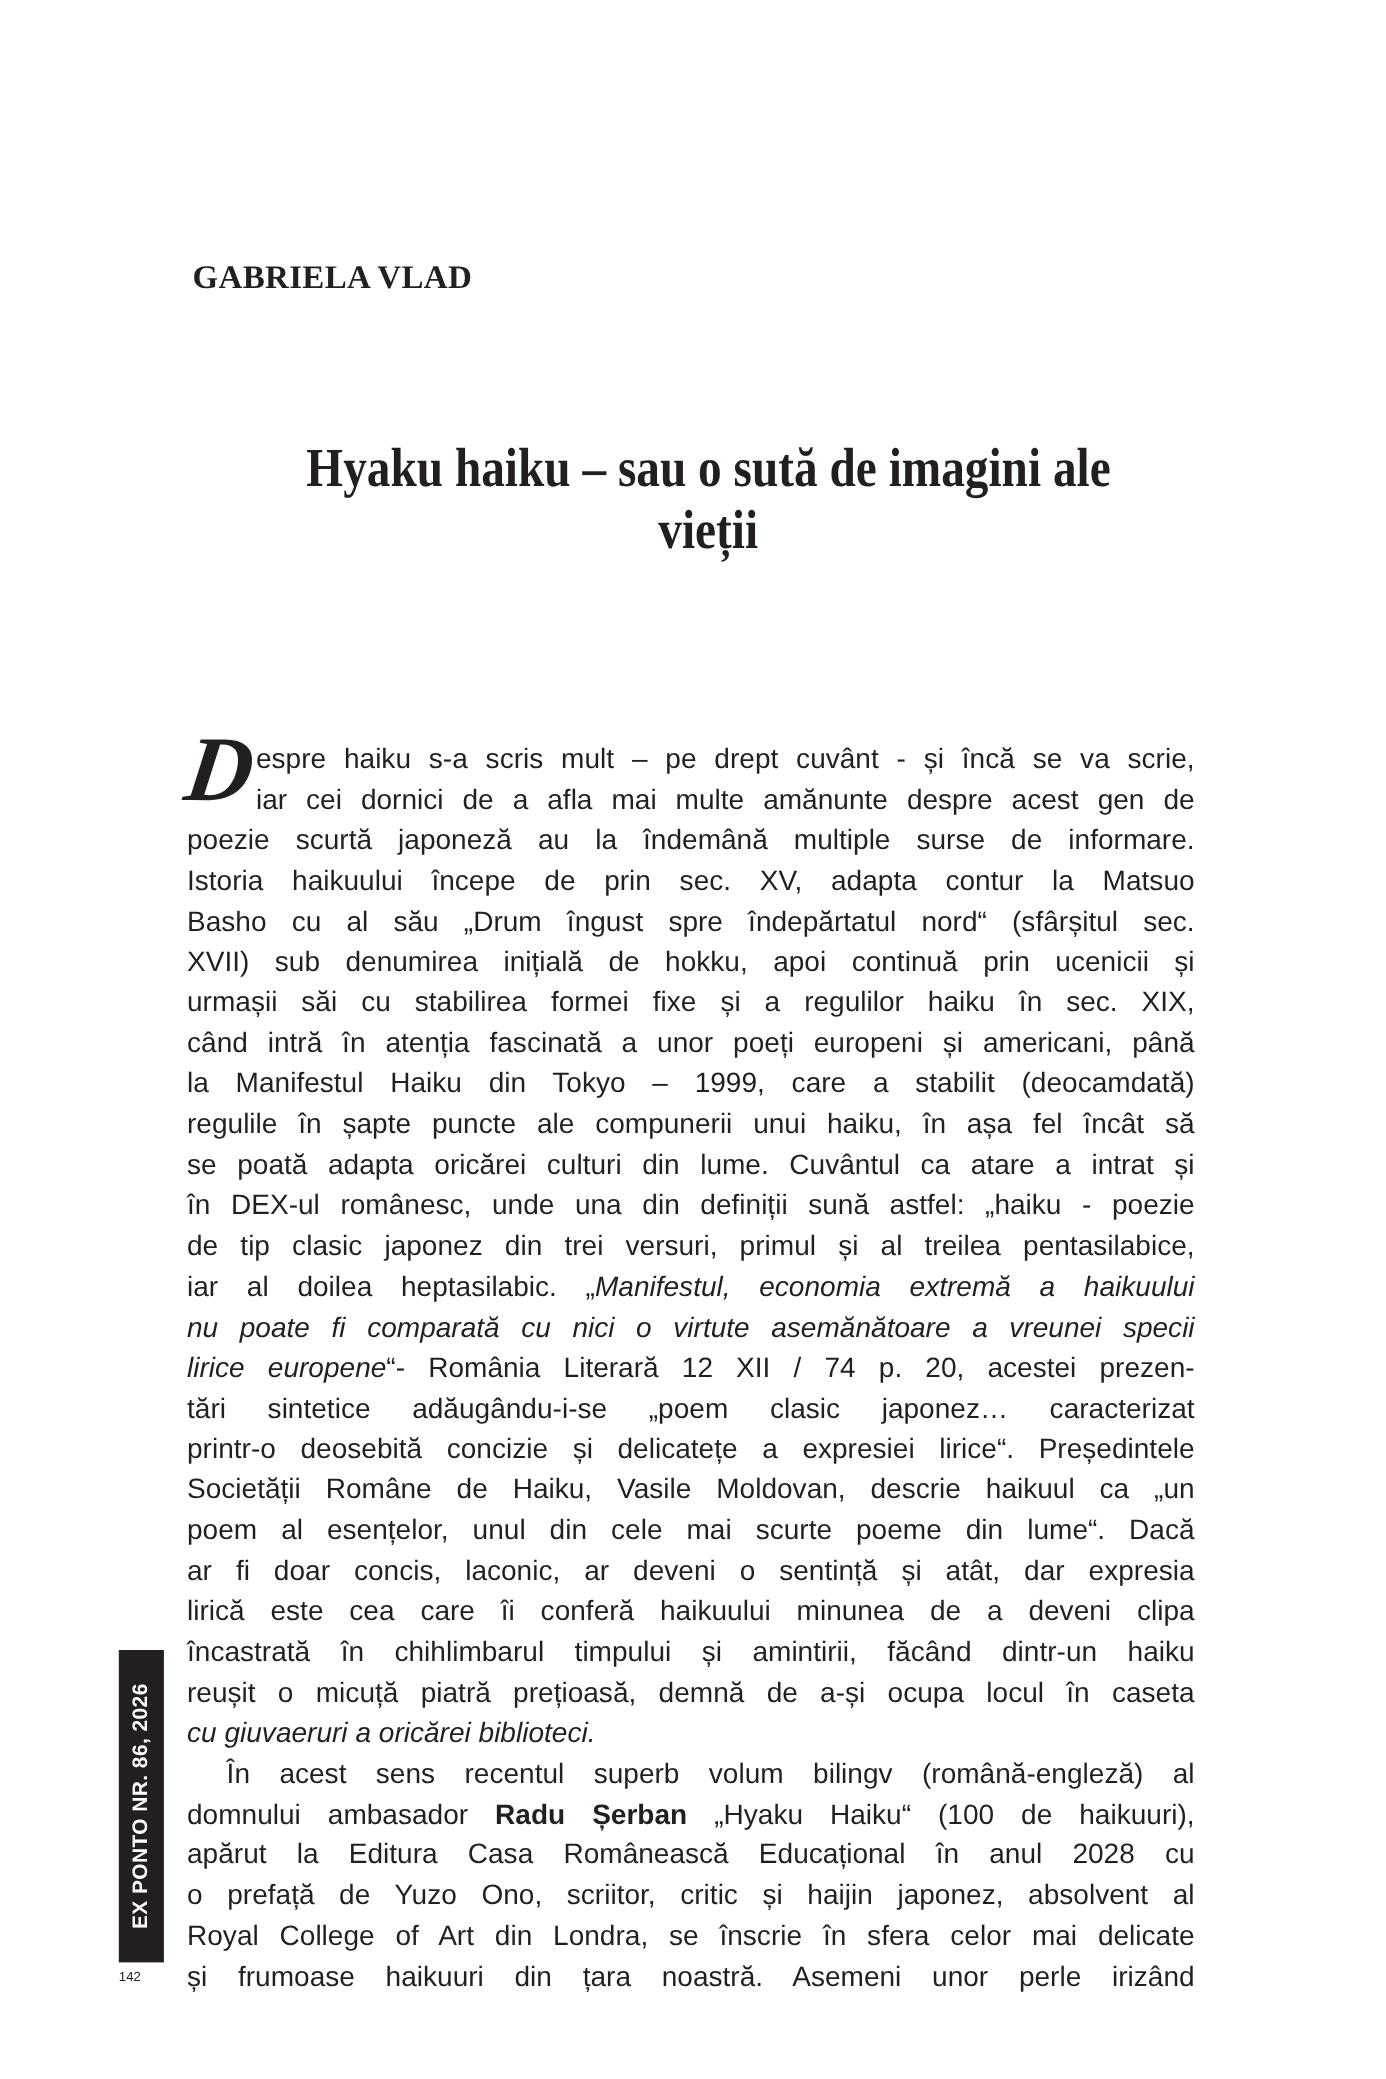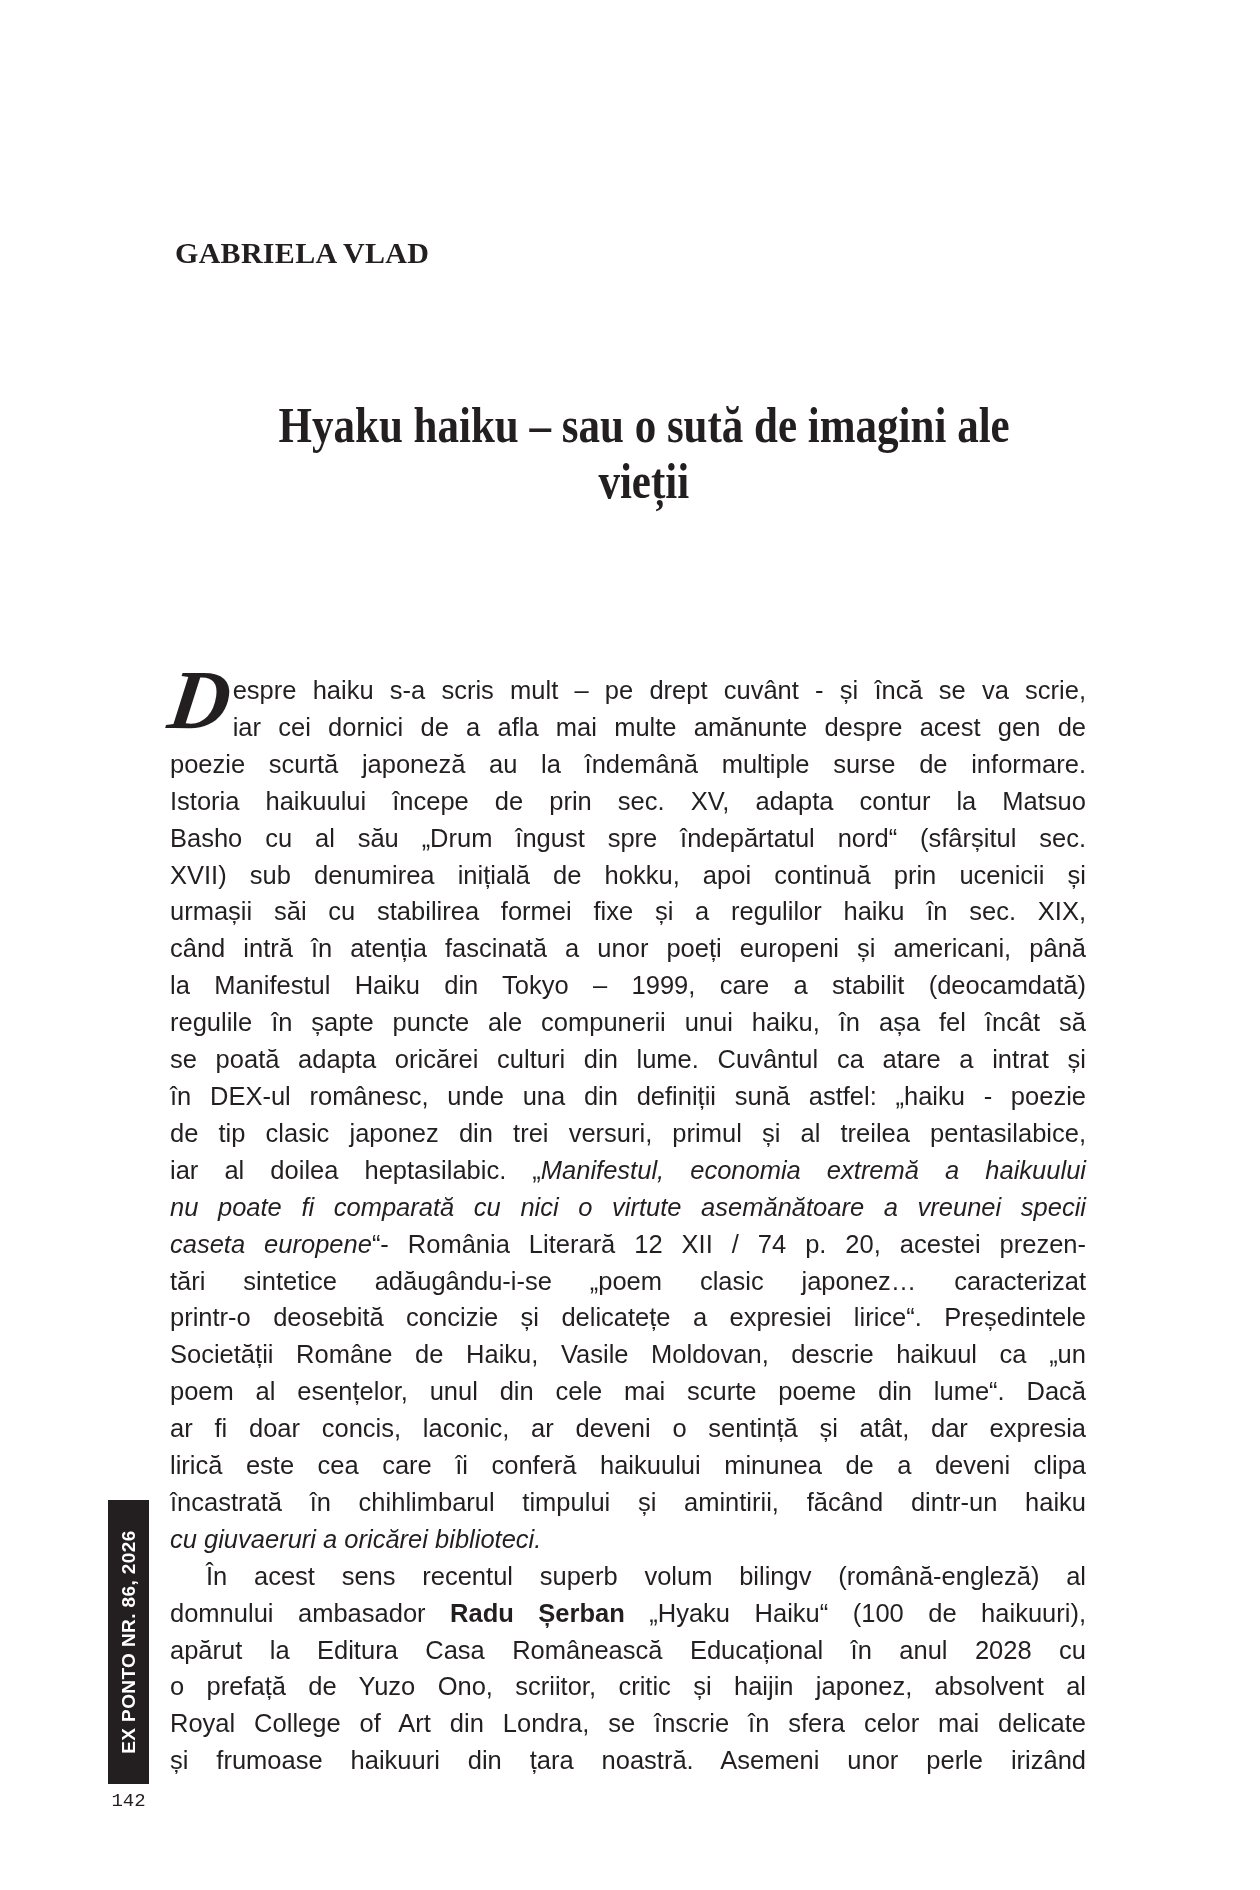--- a/index.html
+++ b/index.html
@@ -10,21 +10,21 @@
   .body { position: absolute; left: 170px; width: 916px; top: 672px; font-family: "Liberation Sans", sans-serif; font-size: 25.5px; line-height: 36.9px; text-align: justify; }
   .body p { margin: 0; }
   .line { display: block; text-align: justify; text-align-last: justify; white-space: nowrap; }
   .line.last { text-align-last: left; font-style: italic; }
   .dropcap { float: left; font-family: "Liberation Serif", serif; font-weight: bold; font-style: italic; font-size: 84px; line-height: 60px; height: 54px; margin: -2px 4px 0 0; transform: skewX(-8deg); letter-spacing: -2px; }
   .indent { text-indent: 36px; }
   i { font-style: italic; }
   b { font-weight: bold; }
   .side-bar { position: absolute; left: 108px; top: 1500px; width: 41px; height: 284px; background: #231f20; }
   .side-text { position: absolute; left: 50%; top: 50%; transform: translate(-50%, -50%) rotate(-90deg); white-space: nowrap; color: #ffffff; font-family: "Liberation Sans", sans-serif; font-weight: bold; font-size: 19px; letter-spacing: 0.4px; }
-  .page-number { position: absolute; left: 108px; top: 1790px; width: 41px; text-align: center; font-family: Liberation Mono, monospace; font-size: 19px; }
+  .page-number { position: absolute; left: 108px; top: 1790px; width: 41px; text-align: left; font-family: Liberation Sans, sans-serif; font-size: 12px; }
 </style>
 </head>
 <body>
 
 <h2 class="author">GABRIELA VLAD</h2>
 
 <h1 class="title">
   <span>Hyaku haiku – sau o sută de imagini ale</span><br>
   <span>vieții</span>
 </h1>
@@ -40,28 +40,29 @@
     <span class="line">XVII) sub denumirea inițială de hokku, apoi continuă prin ucenicii și</span>
     <span class="line">urmașii săi cu stabilirea formei fixe și a regulilor haiku în sec. XIX,</span>
     <span class="line">când intră în atenția fascinată a unor poeți europeni și americani, până</span>
     <span class="line">la Manifestul Haiku din Tokyo – 1999, care a stabilit (deocamdată)</span>
     <span class="line">regulile în șapte puncte ale compunerii unui haiku, în așa fel încât să</span>
     <span class="line">se poată adapta oricărei culturi din lume. Cuvântul ca atare a intrat și</span>
     <span class="line">în DEX-ul românesc, unde una din definiții sună astfel: „haiku - poezie</span>
     <span class="line">de tip clasic japonez din trei versuri, primul și al treilea pentasilabice,</span>
     <span class="line"><span>iar al doilea heptasilabic. „</span><i>Manifestul, economia extremă a haikuului</i></span>
     <span class="line"><i>nu poate fi comparată cu nici o virtute asemănătoare a vreunei specii</i></span>
-    <span class="line"><i>caseta europene</i><span>“- România Literară 12 XII / 74 p. 20, acestei prezen-</span></span>
+    <span class="line"><i>lirice europene</i><span>“- România Literară 12 XII / 74 p. 20, acestei prezen-</span></span>
     <span class="line">tări sintetice adăugându-i-se „poem clasic japonez… caracterizat</span>
     <span class="line">printr-o deosebită concizie și delicatețe a expresiei lirice“. Președintele</span>
     <span class="line">Societății Române de Haiku, Vasile Moldovan, descrie haikuul ca „un</span>
     <span class="line">poem al esențelor, unul din cele mai scurte poeme din lume“. Dacă</span>
     <span class="line">ar fi doar concis, laconic, ar deveni o sentință și atât, dar expresia</span>
     <span class="line">lirică este cea care îi conferă haikuului minunea de a deveni clipa</span>
     <span class="line">încastrată în chihlimbarul timpului și amintirii, făcând dintr-un haiku</span>
+    <span class="line">reușit o micuță piatră prețioasă, demnă de a-și ocupa locul în caseta</span>
     <span class="line last">cu giuvaeruri a oricărei biblioteci.</span>
   </p>
   <p>
     <span class="line indent">În acest sens recentul superb volum bilingv (română-engleză) al</span>
     <span class="line"><span>domnului ambasador </span><b>Radu Șerban</b><span> „Hyaku Haiku“ (100 de haikuuri),</span></span>
     <span class="line">apărut la Editura Casa Românească Educațional în anul 2028 cu</span>
     <span class="line">o prefață de Yuzo Ono, scriitor, critic și haijin japonez, absolvent al</span>
     <span class="line">Royal College of Art din Londra, se înscrie în sfera celor mai delicate</span>
     <span class="line">și frumoase haikuuri din țara noastră. Asemeni unor perle irizând</span>
   </p>

